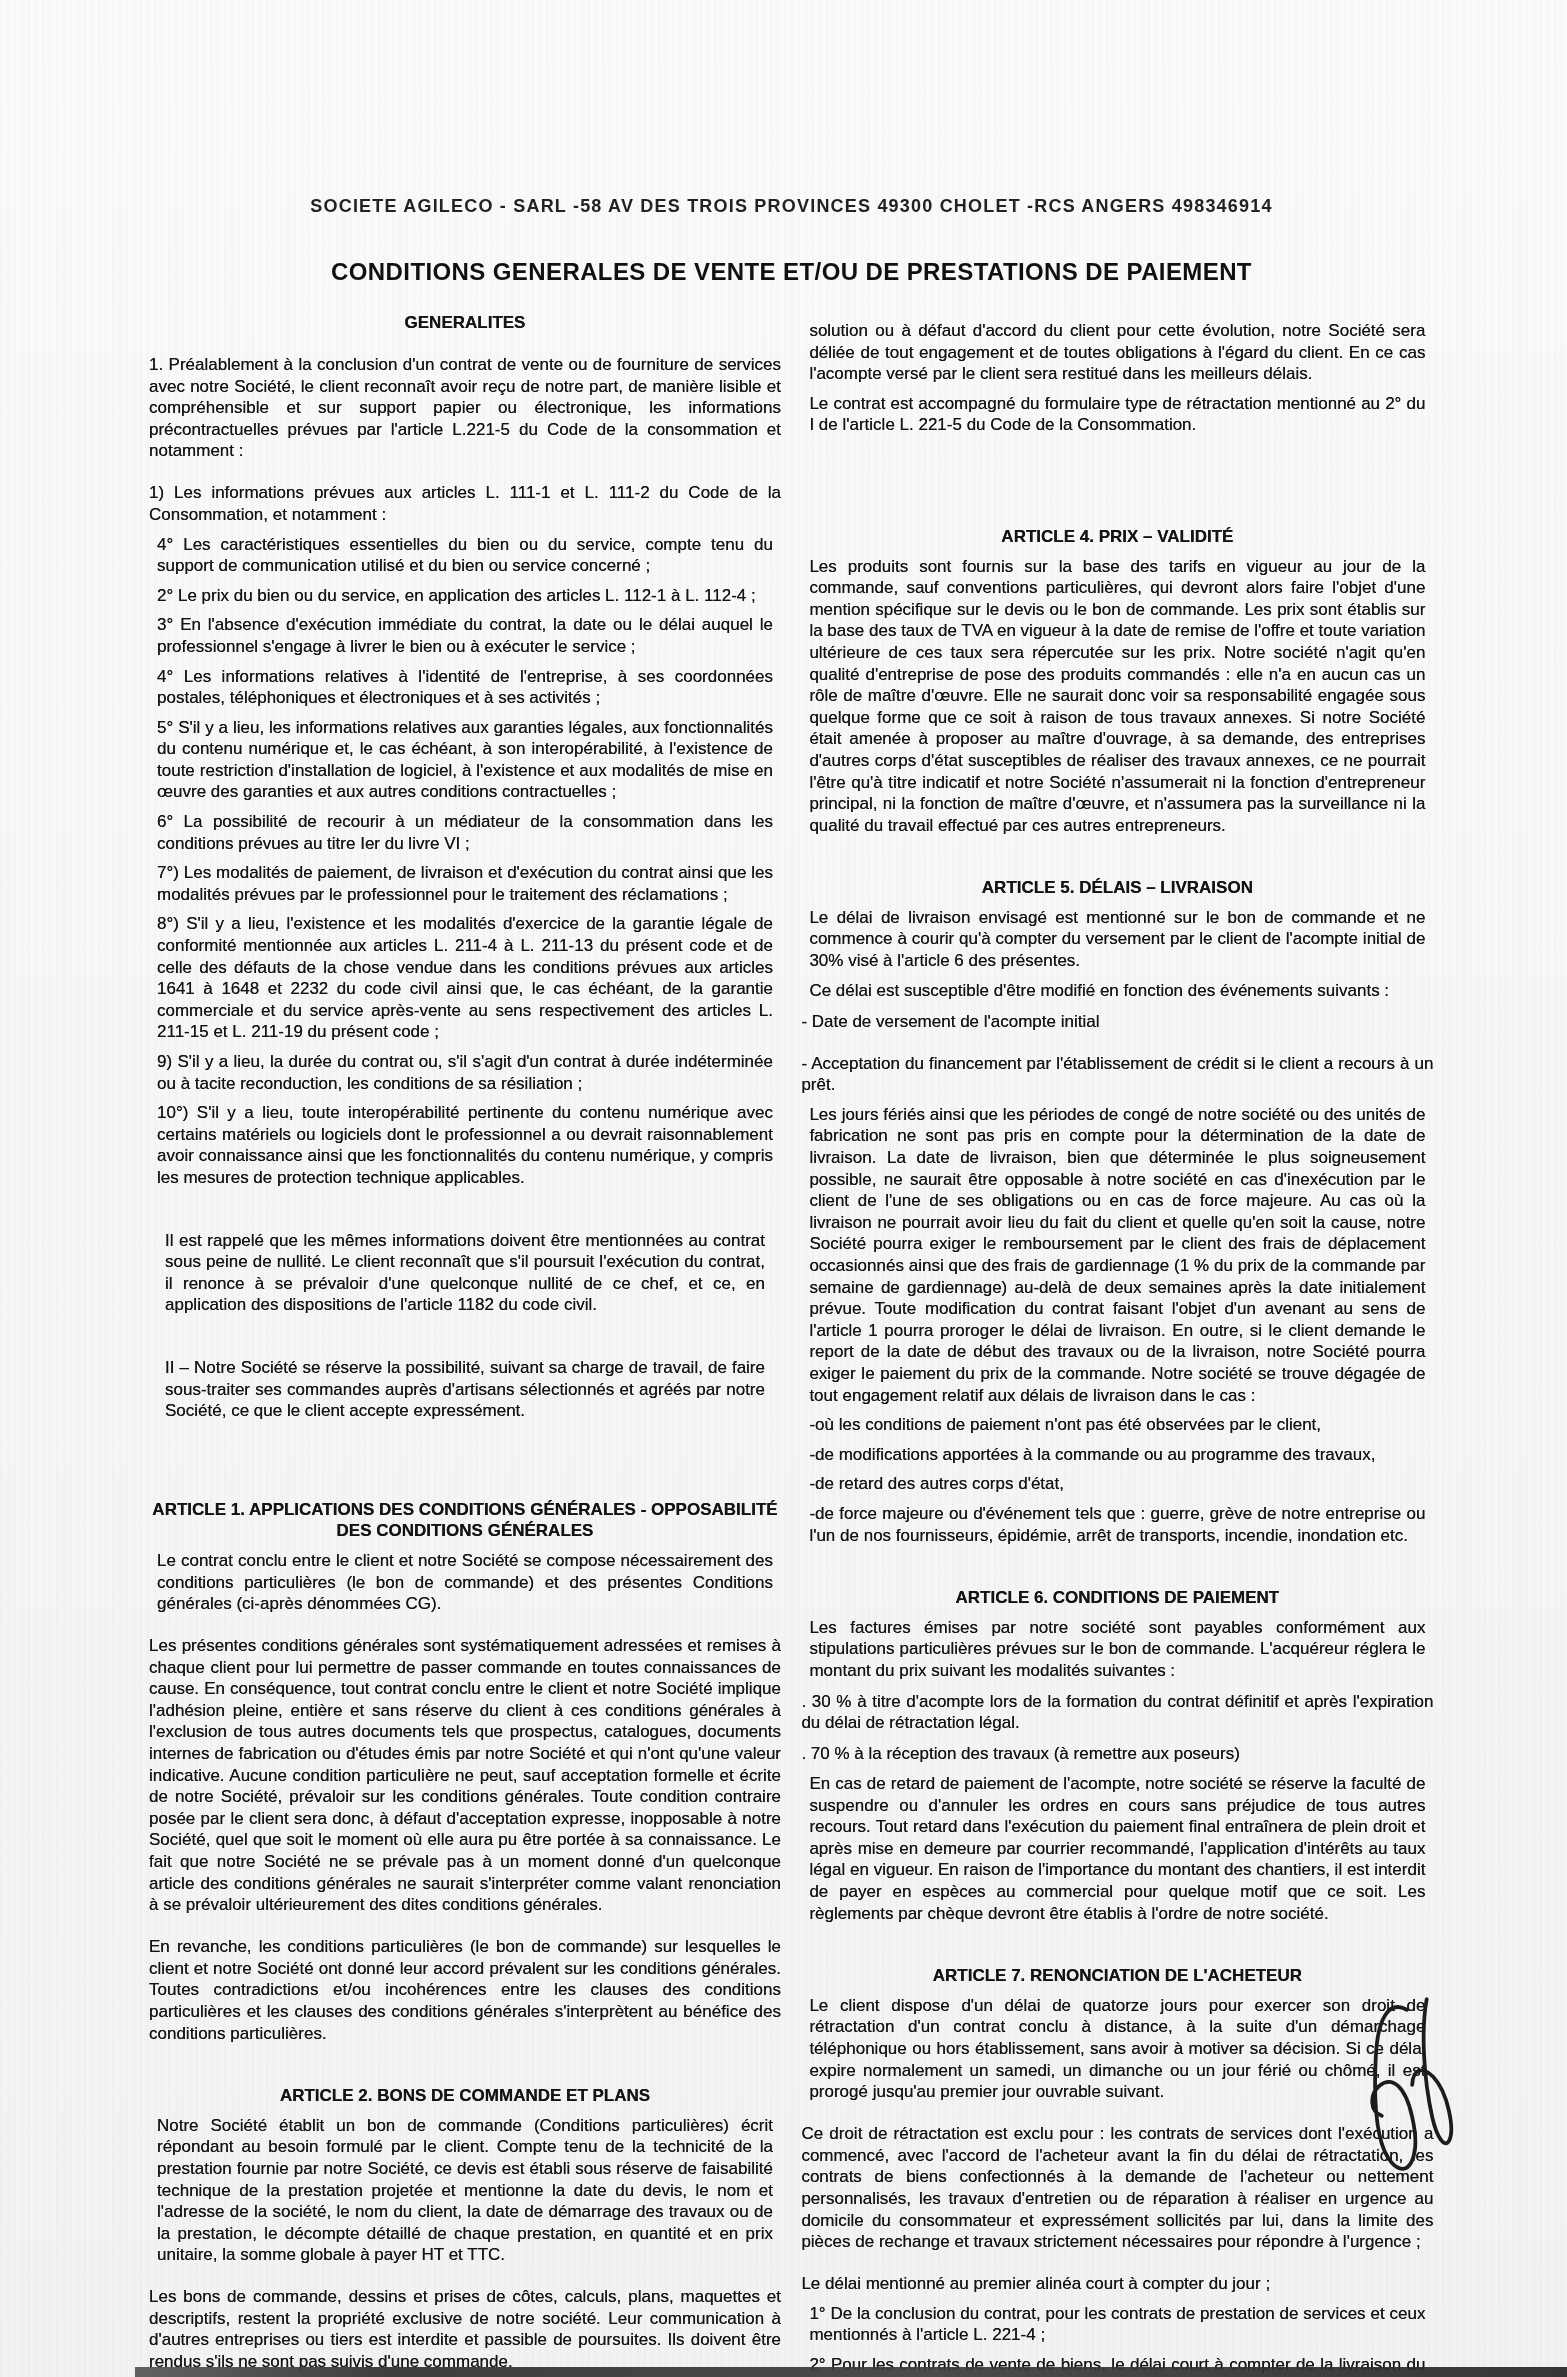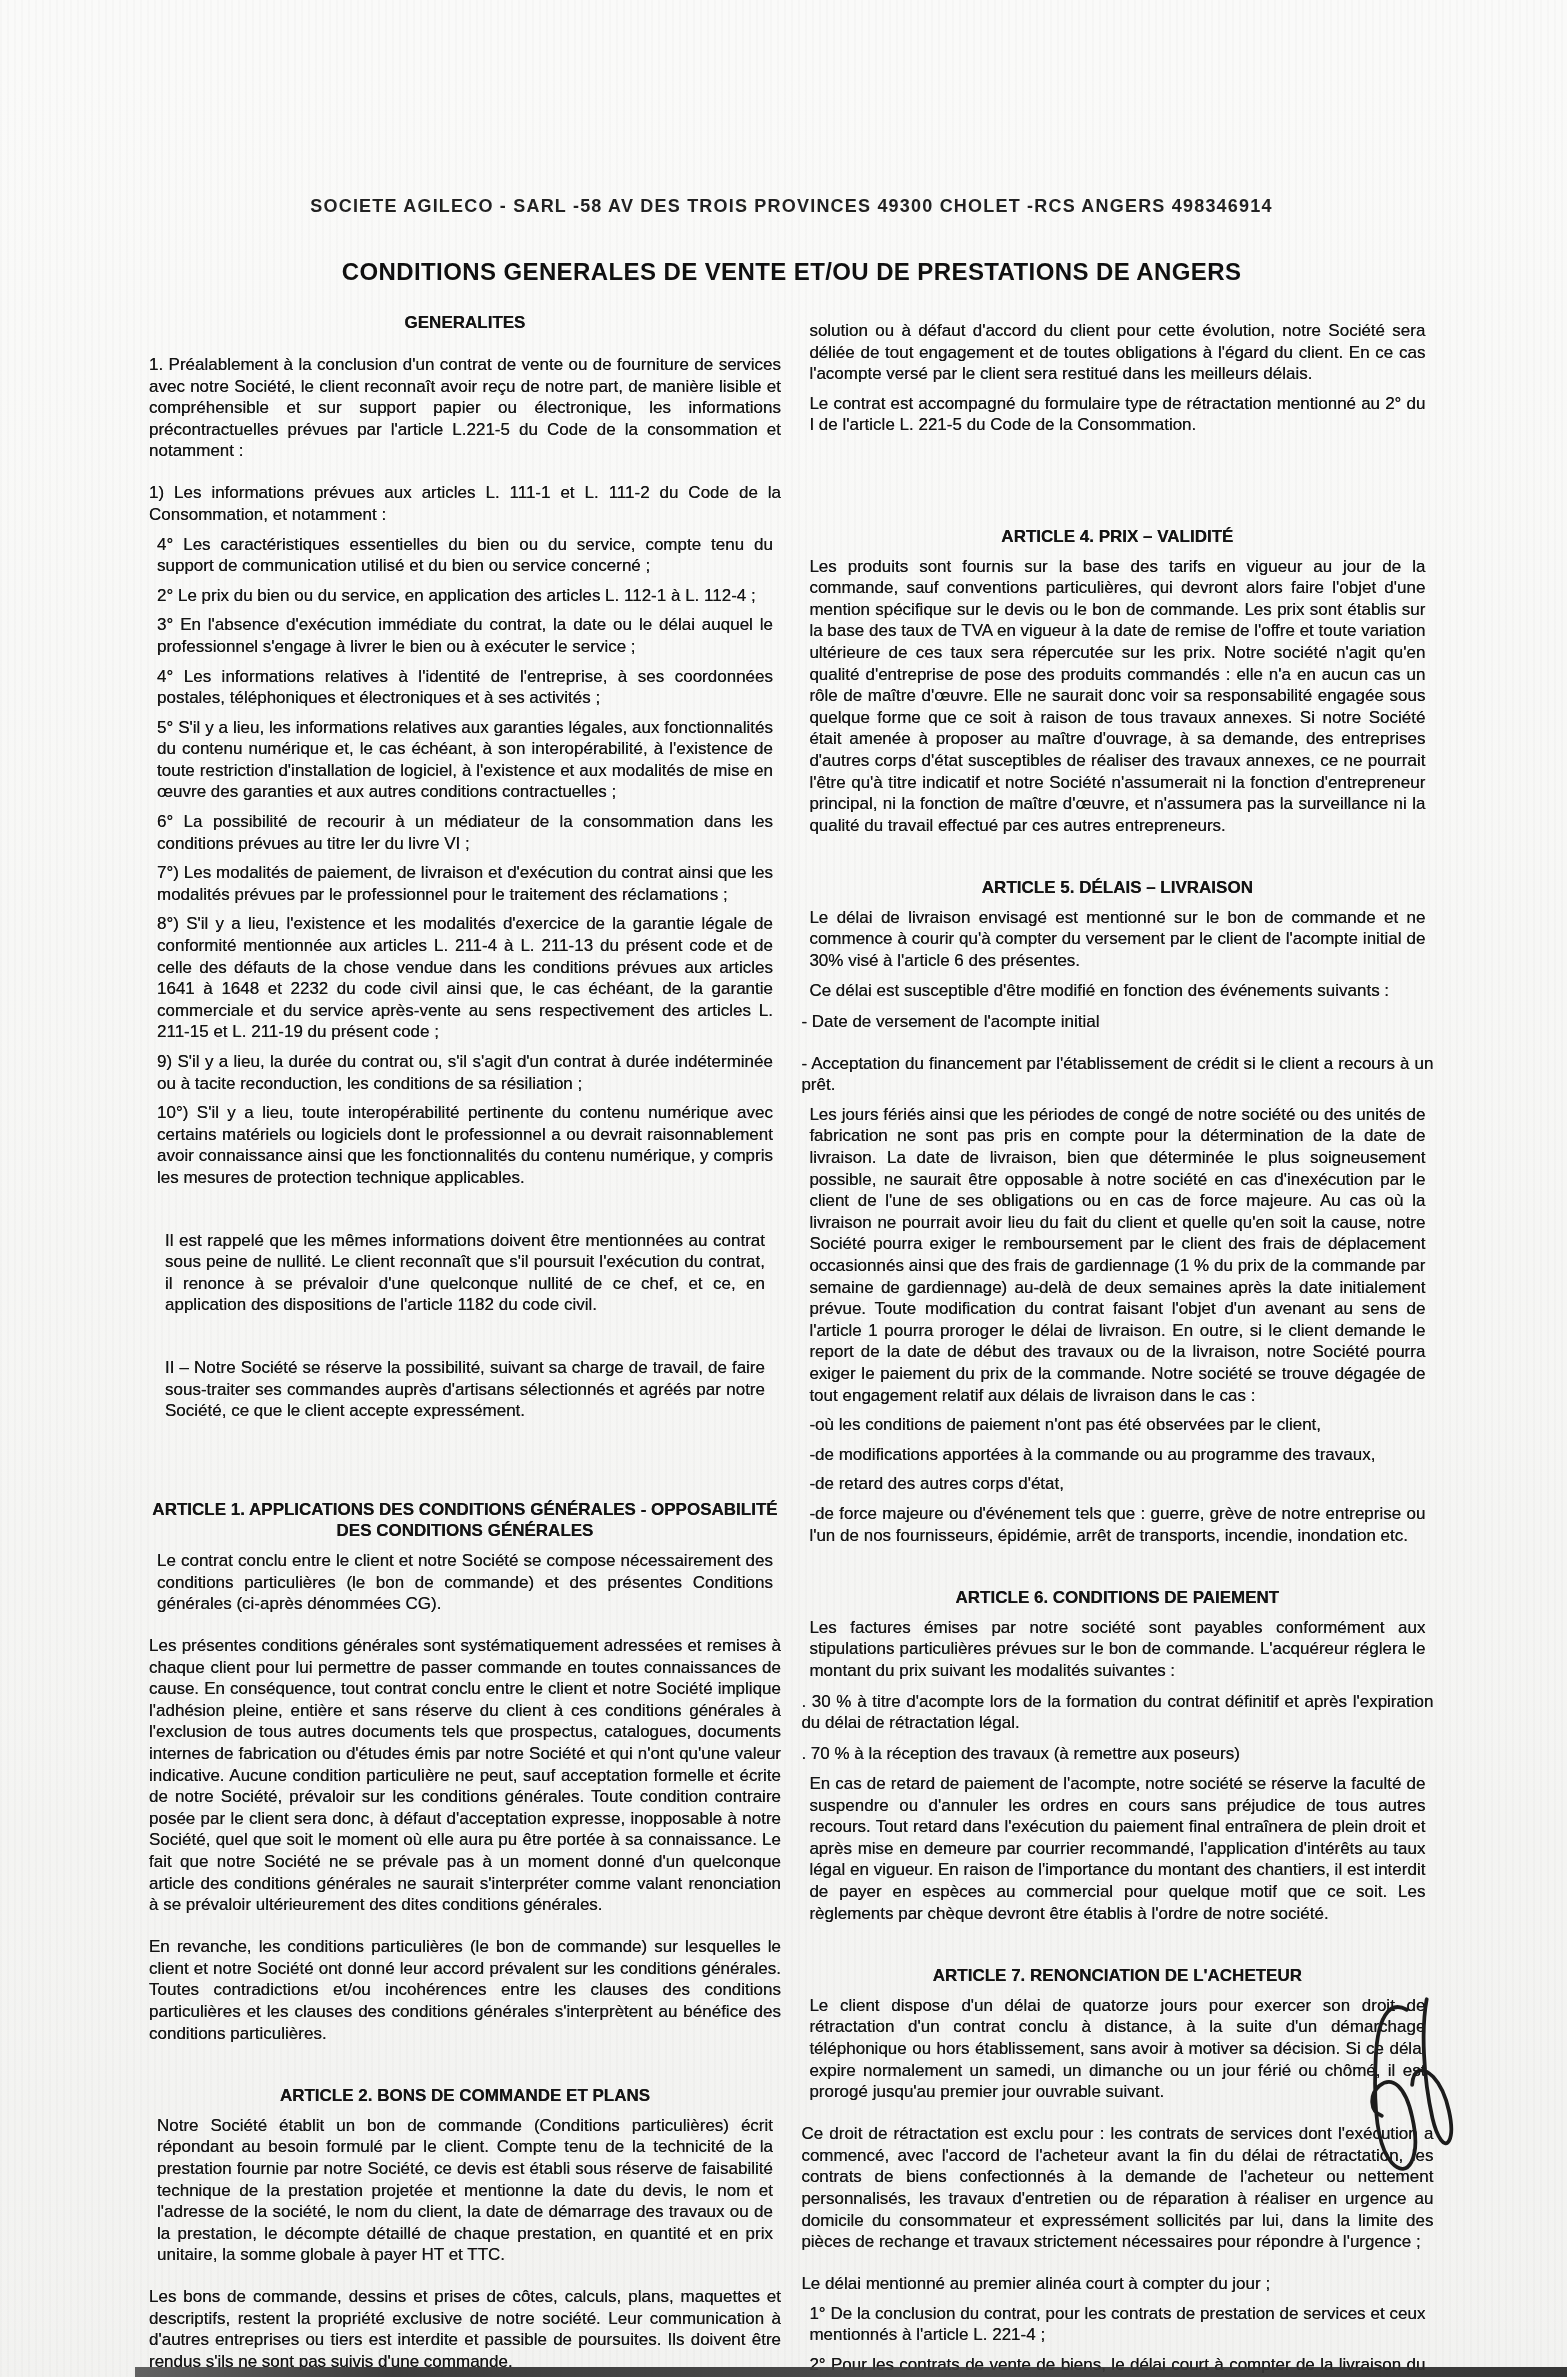--- a/index.html
+++ b/index.html
@@ -46,21 +46,21 @@
     opacity:0.92;
   }
 </style>
 </head>
 <body>
 
 <div class="page">
 
   <div class="header">
     <div class="company-line">SOCIETE AGILECO - SARL -58 AV DES TROIS PROVINCES 49300 CHOLET -RCS ANGERS 498346914</div>
-    <div class="doc-title">CONDITIONS GENERALES DE VENTE ET/OU DE PRESTATIONS DE ANGERS</div>
+    <div class="doc-title">CONDITIONS GENERALES DE VENTE ET/OU DE PRESTATIONS DE PAIEMENT</div>
   </div>
 
   <div class="columns">
 
     <div class="col">
       <div class="h first">GENERALITES</div>
       <div class="p">1. Préalablement à la conclusion d'un contrat de vente ou de fourniture de services avec notre Société, le client reconnaît avoir reçu de notre part, de manière lisible et compréhensible et sur support papier ou électronique, les informations précontractuelles prévues par l'article L.221-5 du Code de la consommation et notamment :</div>
       <div class="p">1) Les informations prévues aux articles L. 111-1 et L. 111-2 du Code de la Consommation, et notamment :</div>
       <div class="t">4° Les caractéristiques essentielles du bien ou du service, compte tenu du support de communication utilisé et du bien ou service concerné ;</div>
       <div class="t">2° Le prix du bien ou du service, en application des articles L. 112-1 à L. 112-4 ;</div>

